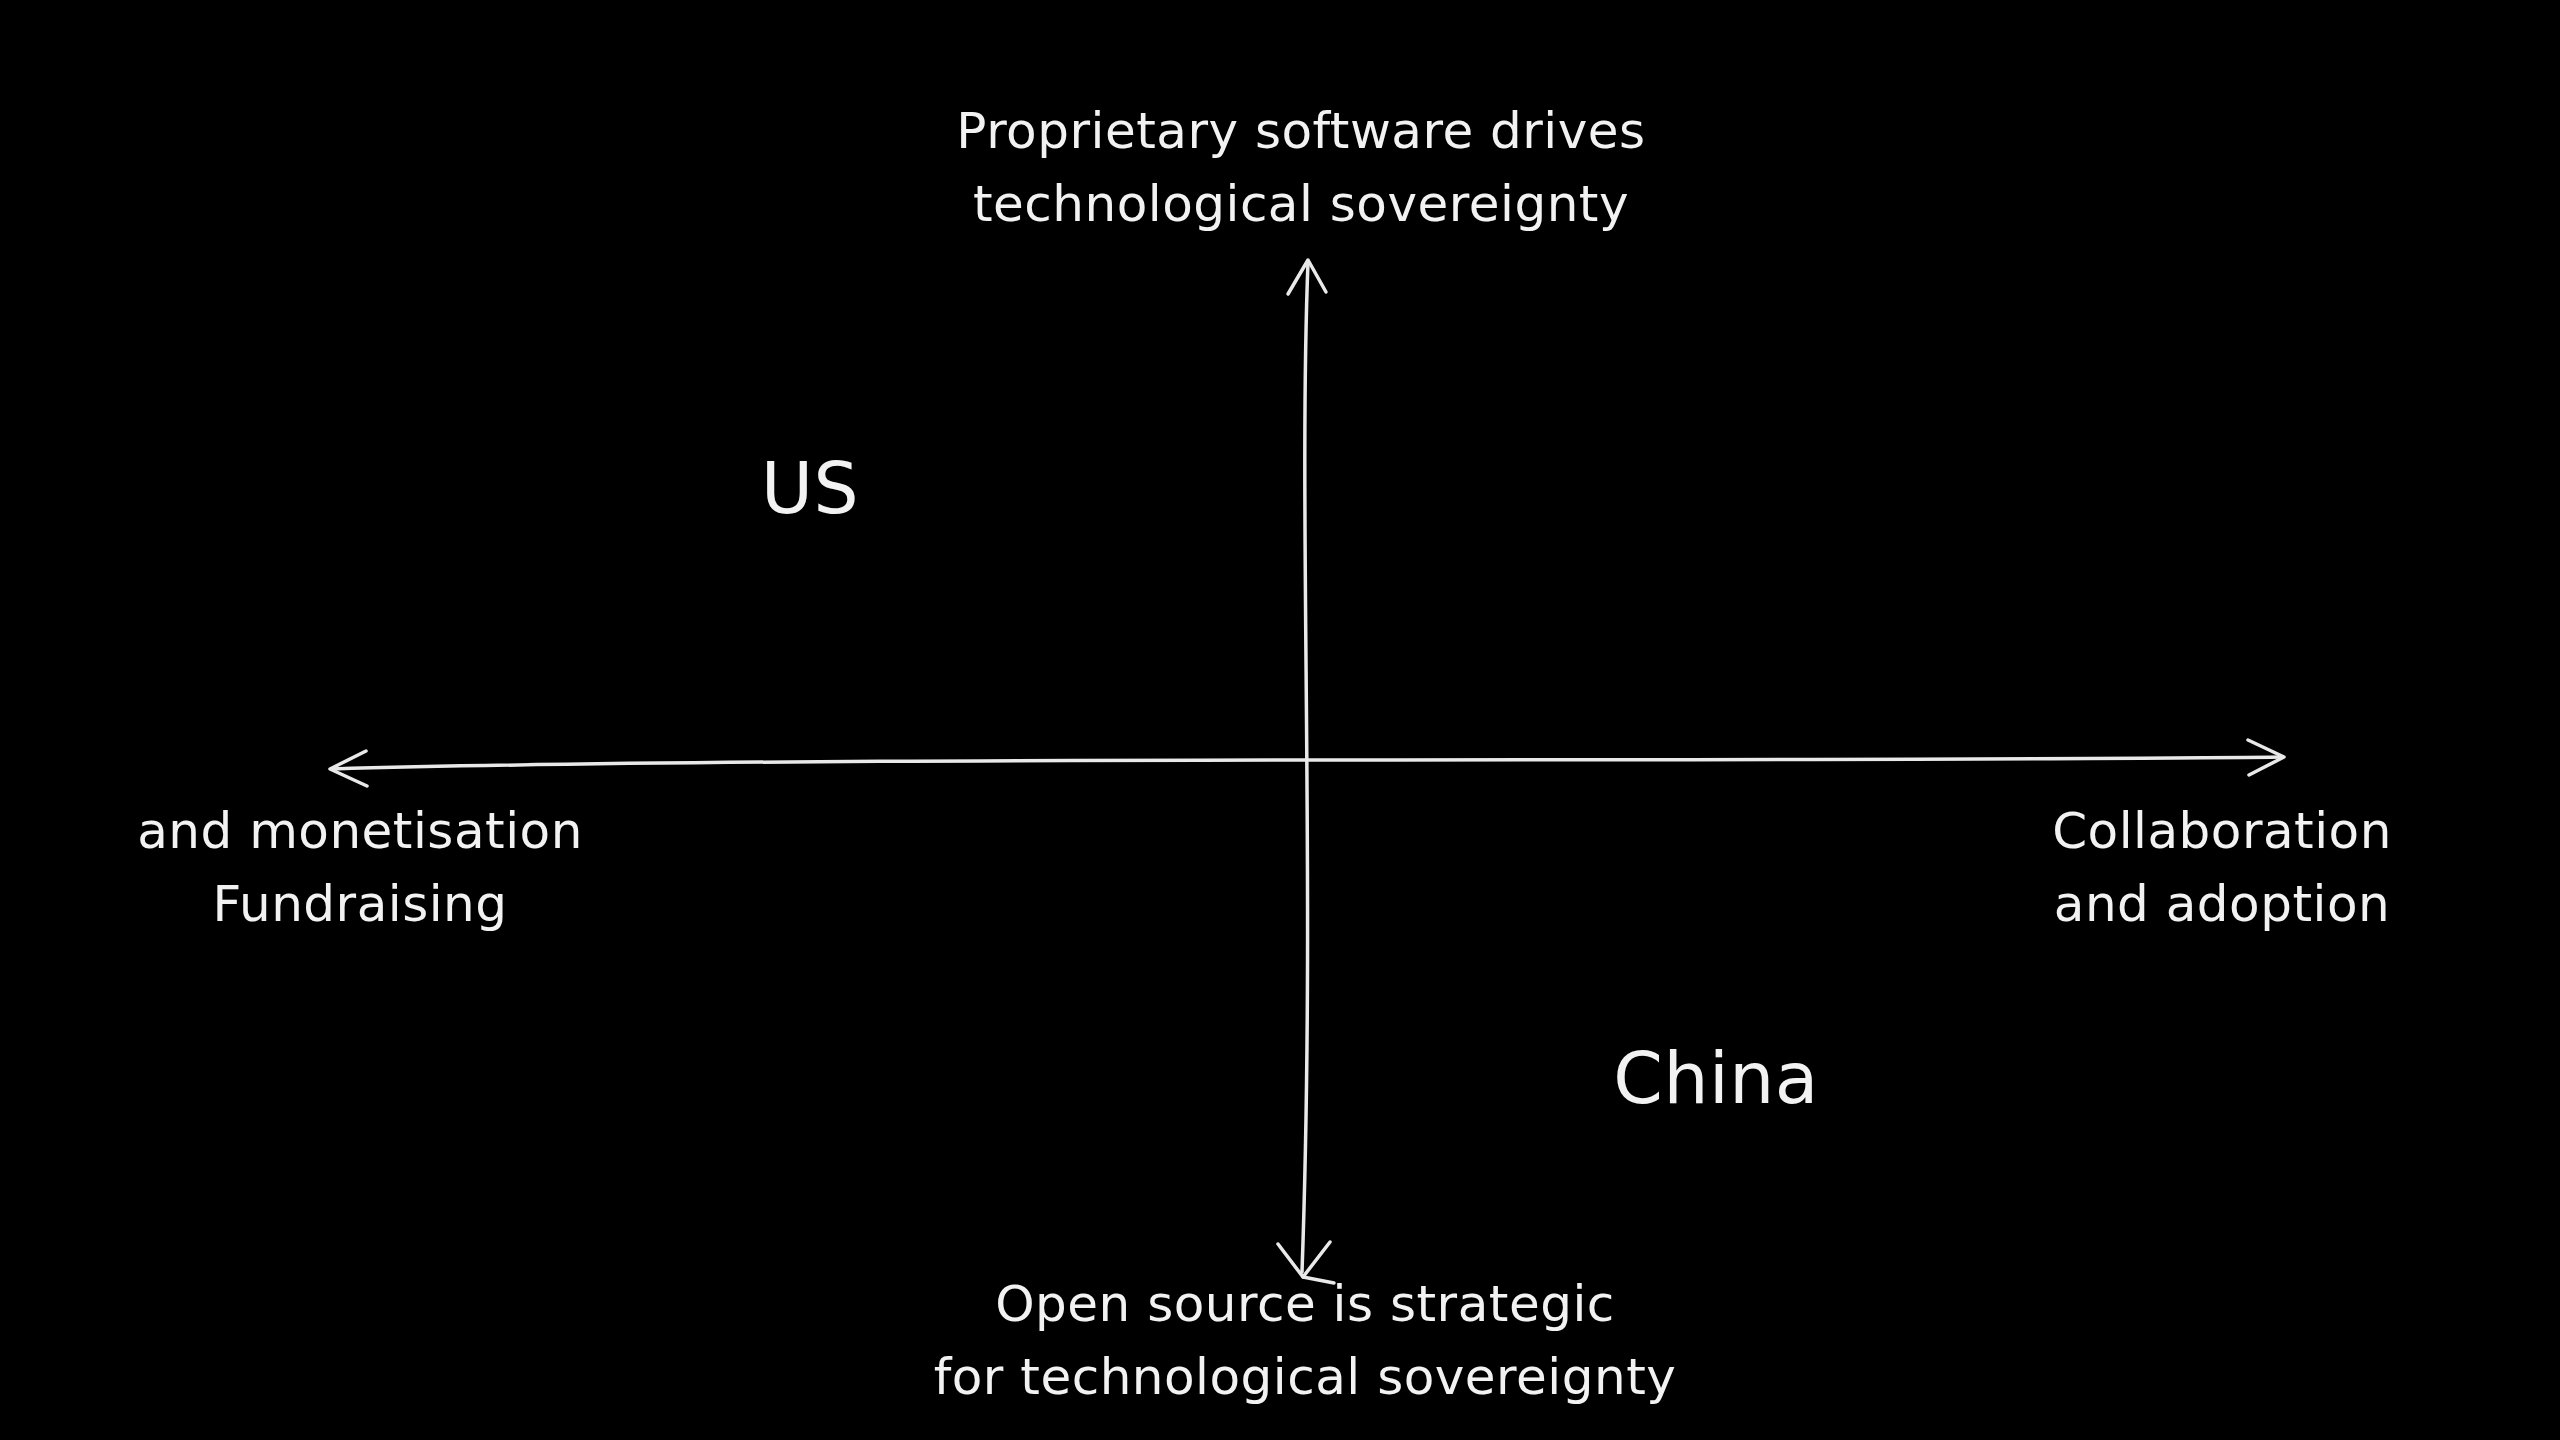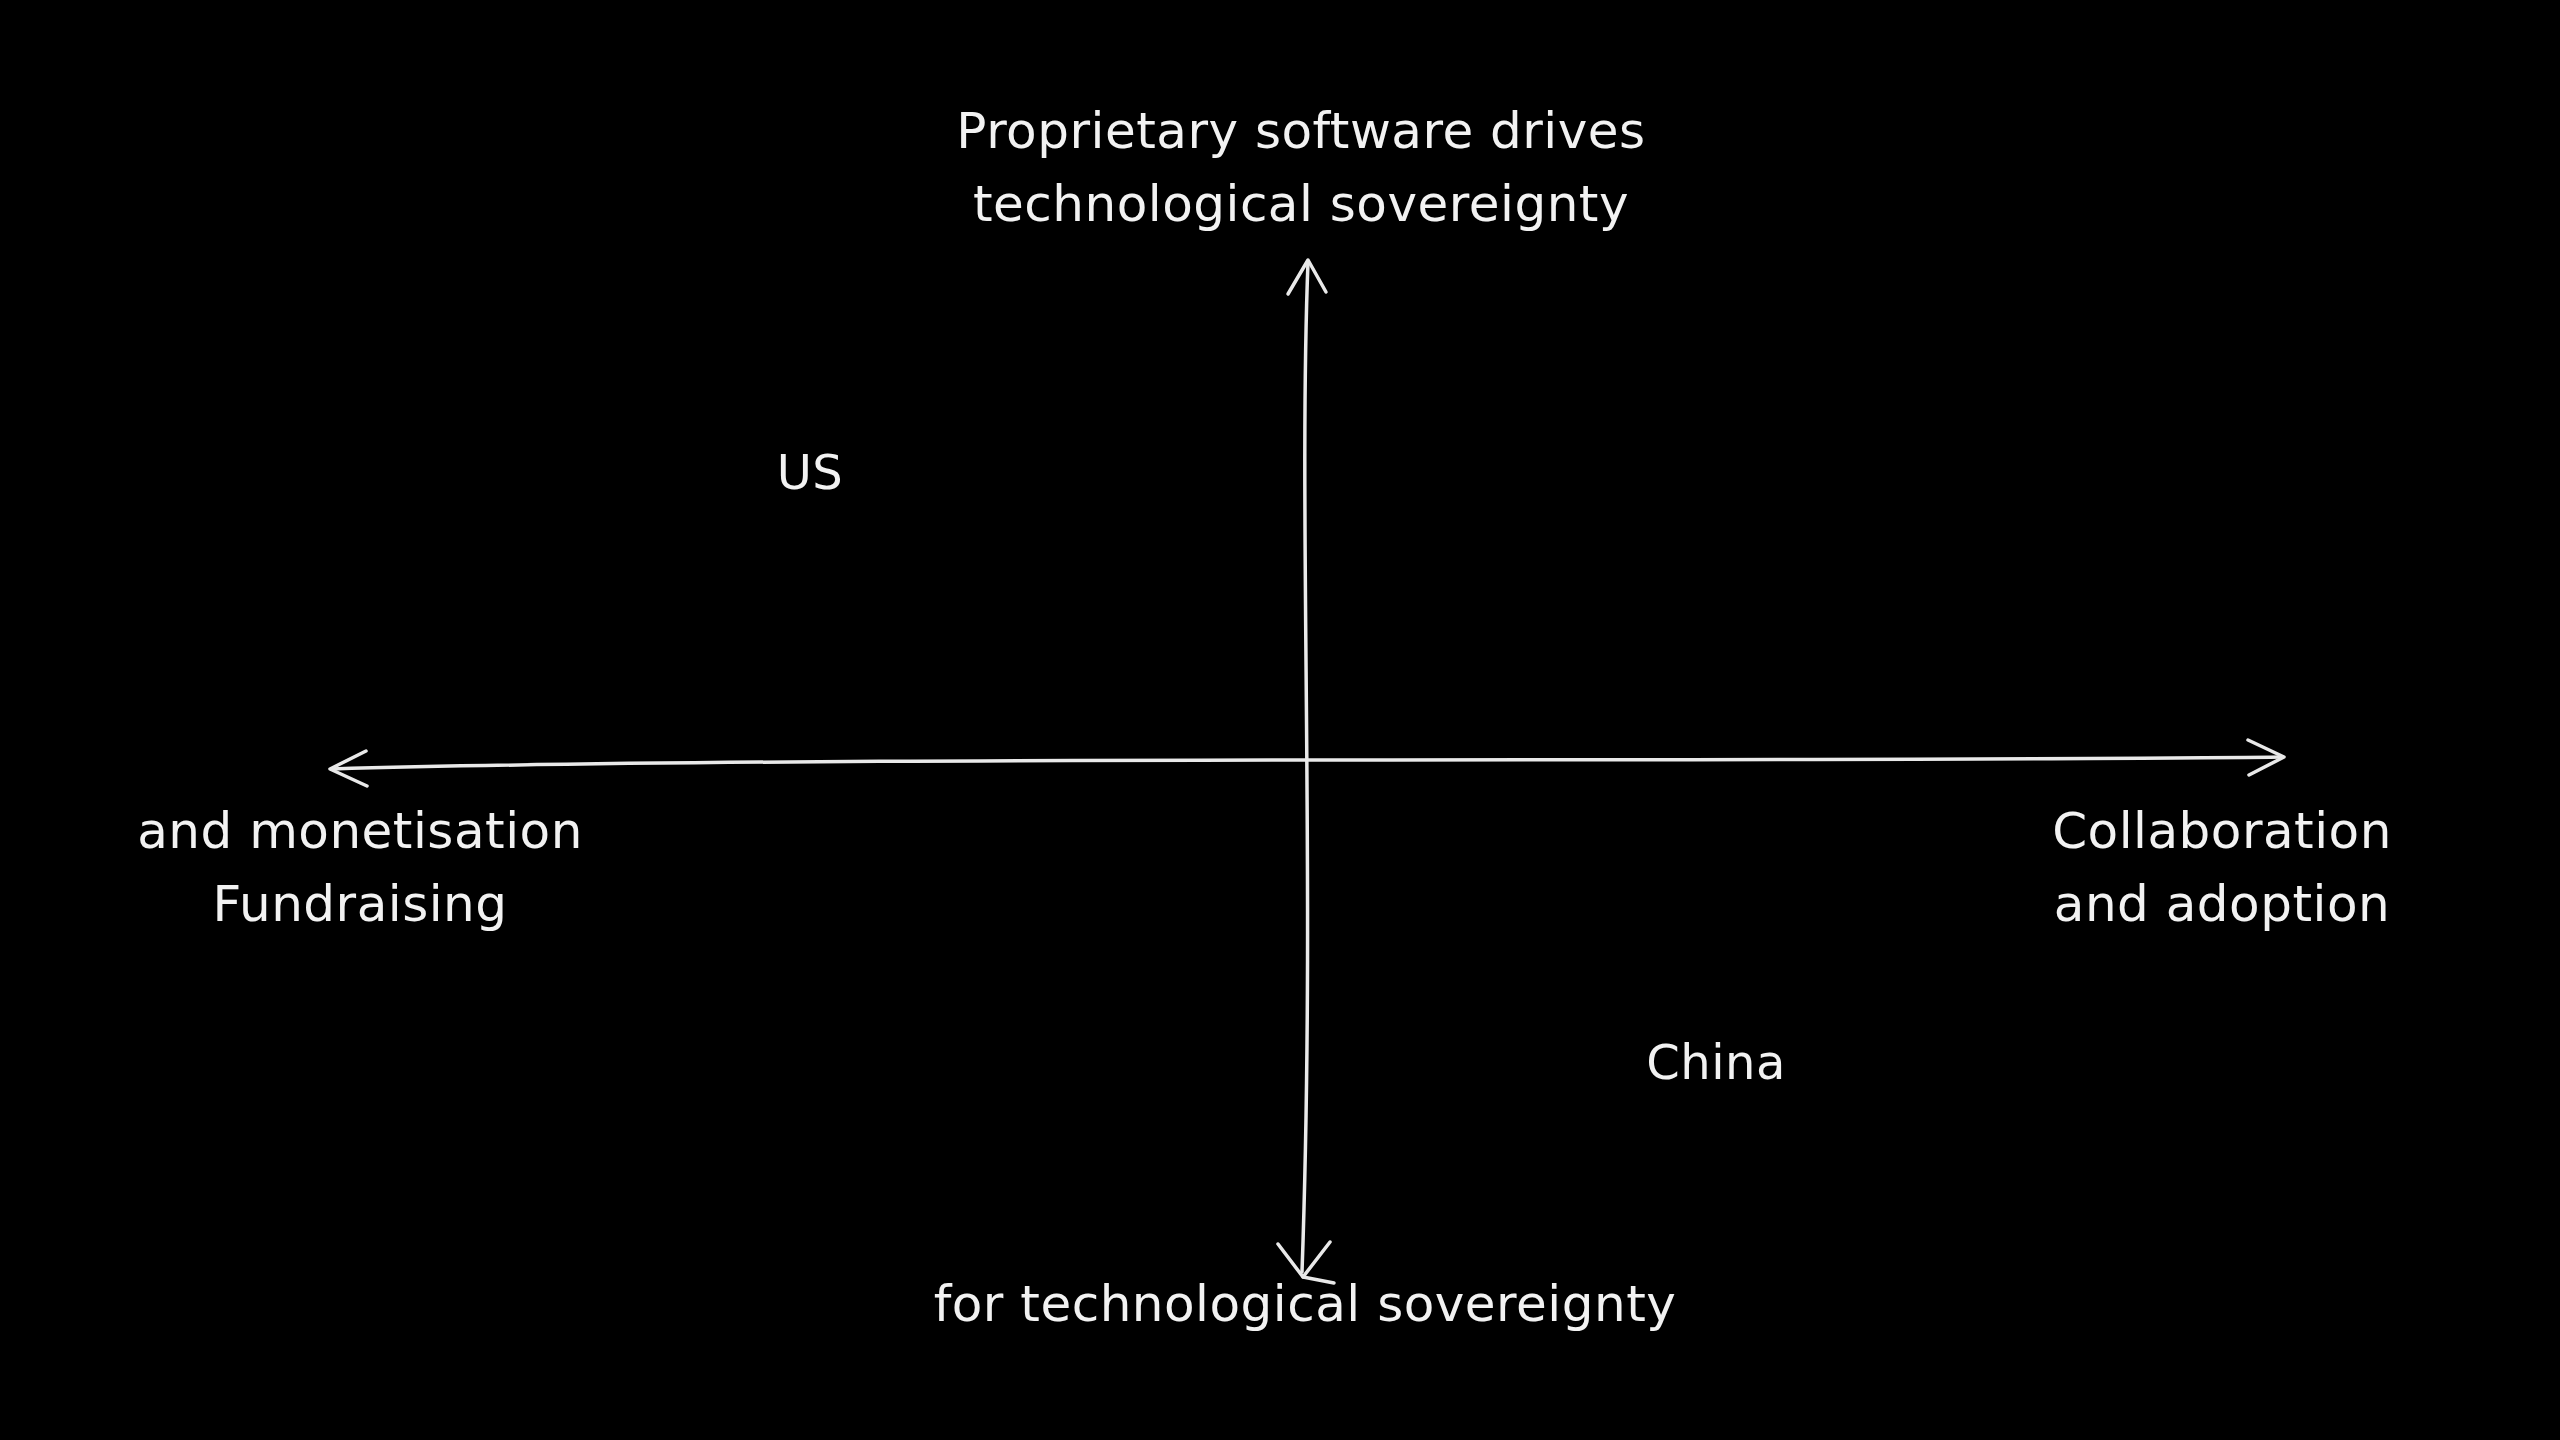--- a/index.html
+++ b/index.html
@@ -36,21 +36,21 @@
     white-space: nowrap;
     letter-spacing: 0.5px;
     line-height: 1.45;
     transform: translateX(-50%);
   }
   .axis-label {
     font-size: 50px;
     font-weight: 400;
   }
   .quadrant-label {
-    font-size: 48px;
+    font-size: 71px;
     font-weight: 400;
   }
   .label span { display: block; }
 </style>
 </head>
 <body>
 
 <div class="canvas">
 
   <svg class="axes-svg" viewBox="0 0 2560 1440" aria-hidden="true">
@@ -69,20 +69,21 @@
 
     <path class="axis-stroke" d="M 2248 740 L 2284 757 L 2249 775"></path>
   </svg>
 
   <div class="label axis-label" style="left:1301px; top:95px;">
     <span>Proprietary software drives</span>
     <span>technological sovereignty</span>
   </div>
 
   <div class="label axis-label" style="left:1305px; top:1268px;">
+    <span>Open source is strategic</span>
     <span>for technological sovereignty</span>
   </div>
 
   <div class="label axis-label" style="left:360px; top:795px;">
     <span>and monetisation</span>
     <span>Fundraising</span>
   </div>
 
   <div class="label axis-label" style="left:2222px; top:795px;">
     <span>Collaboration</span>

